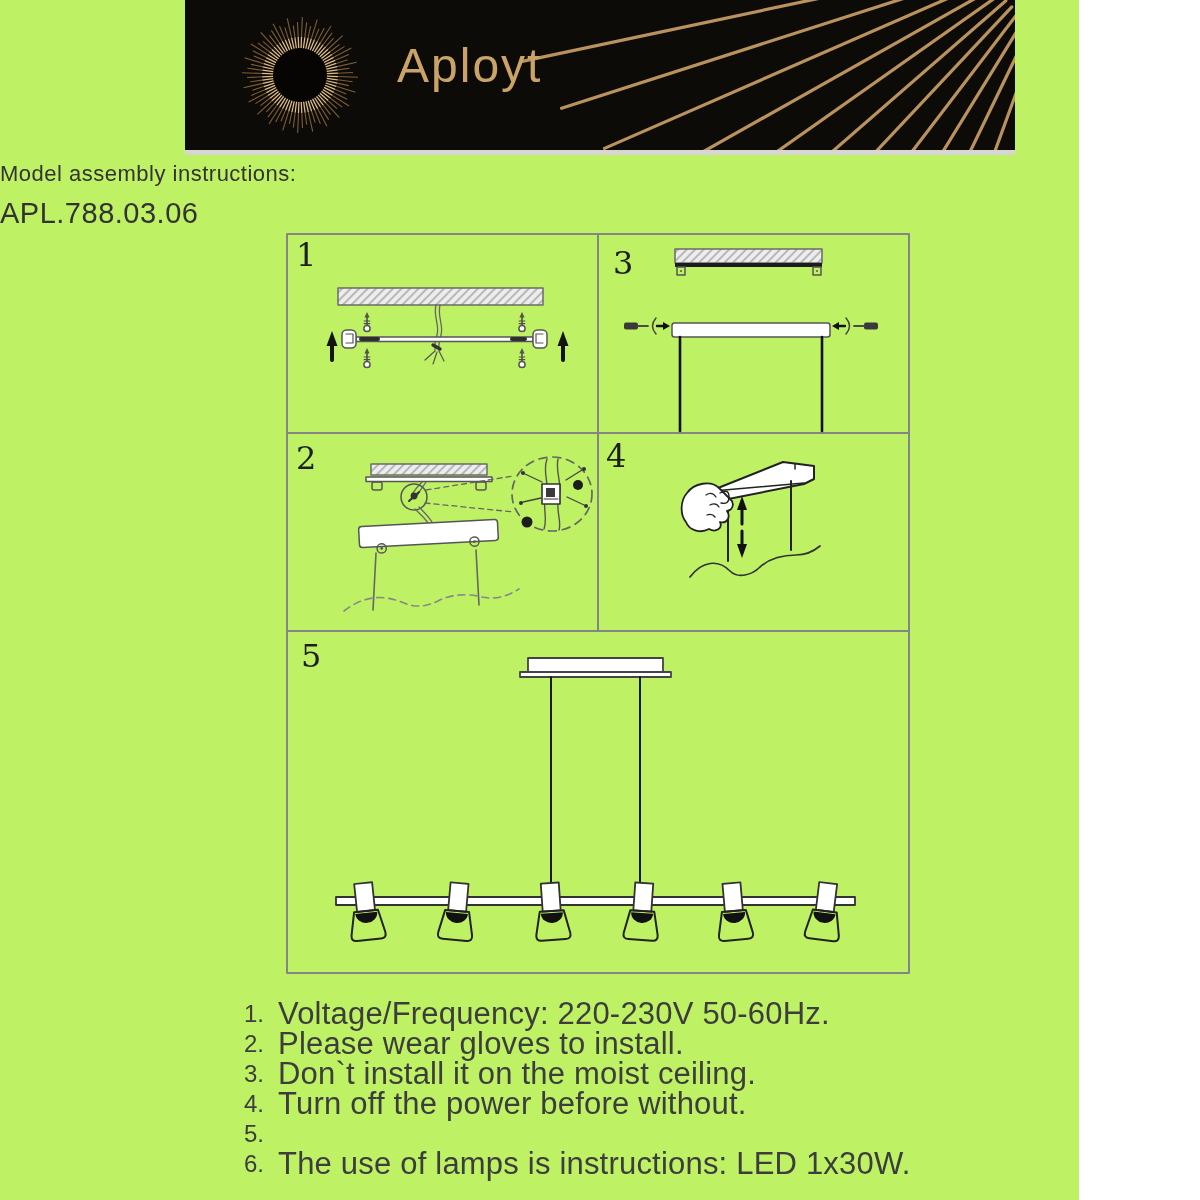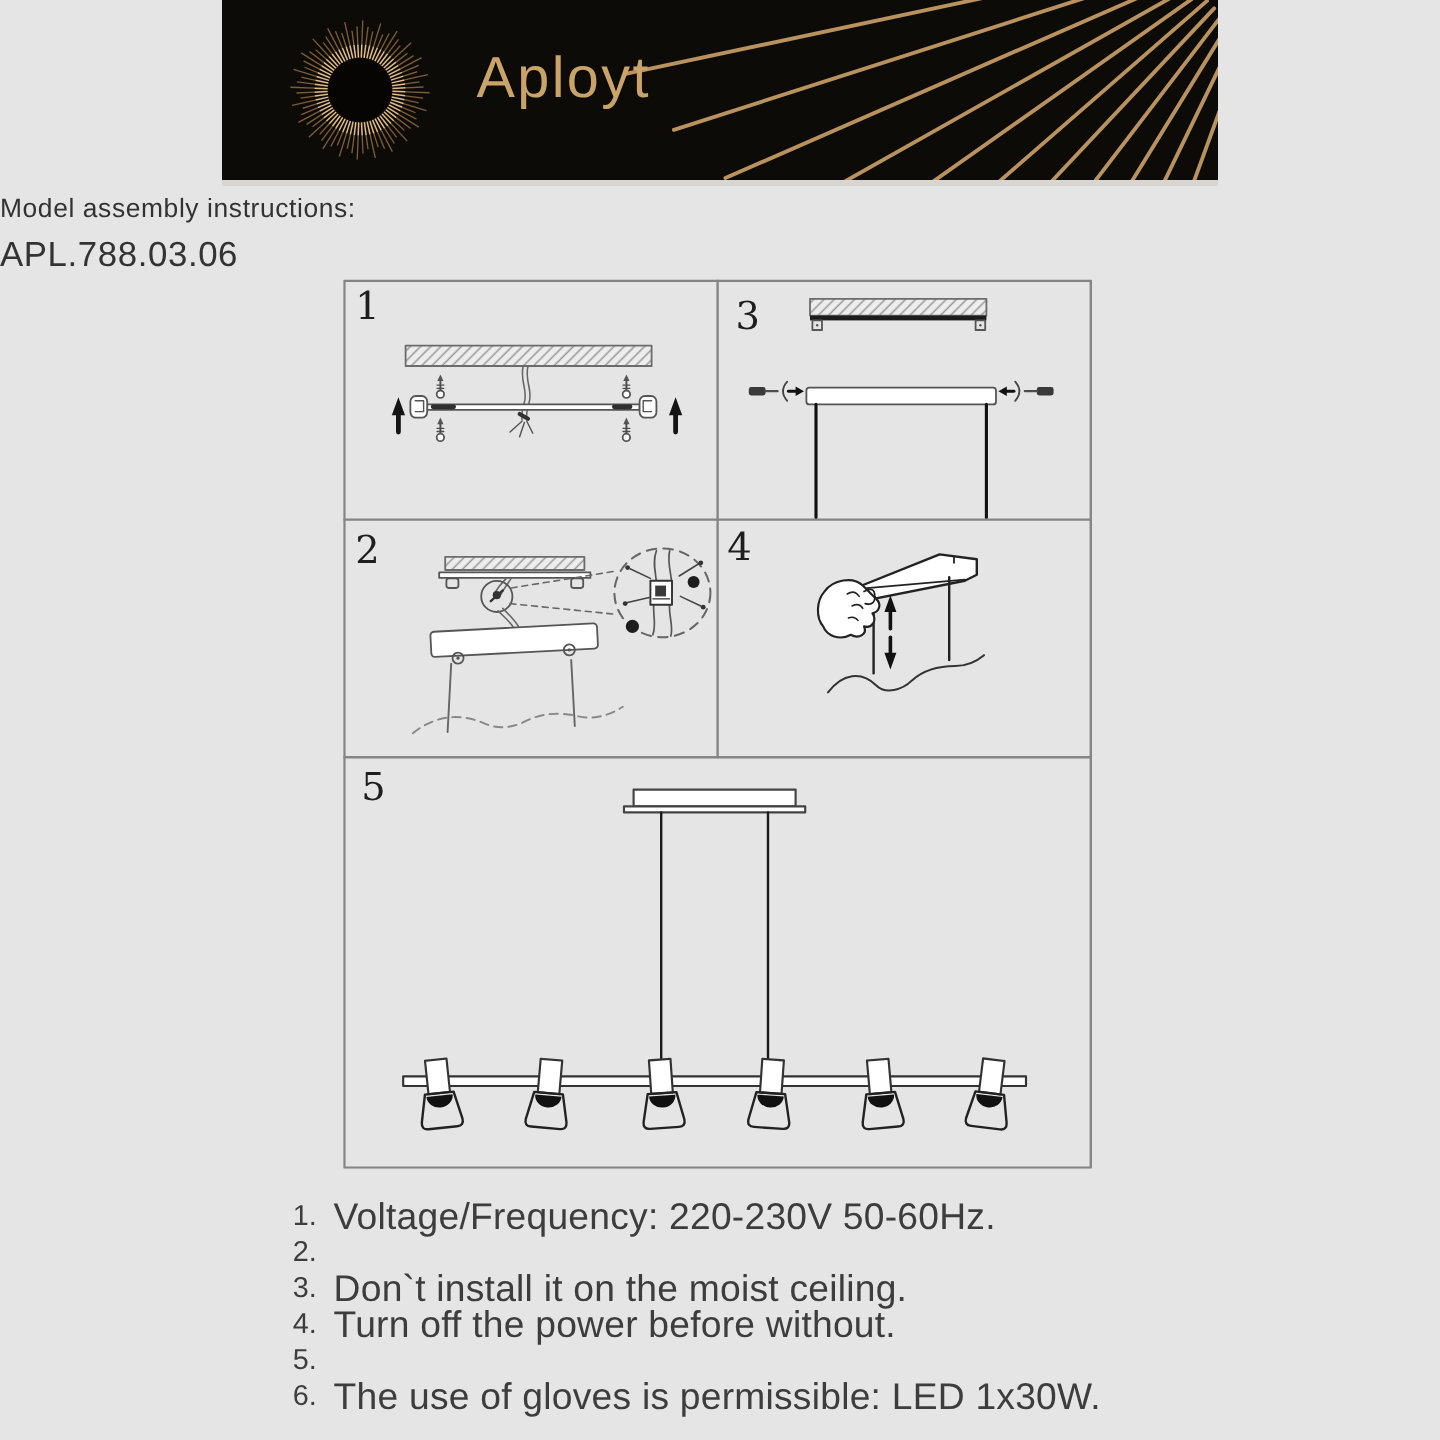--- a/index.html
+++ b/index.html
@@ -1,16 +1,16 @@
 <!DOCTYPE html>
 <html><head>
 <meta charset="utf-8">
 <style>
   html,body{margin:0;padding:0;background:#fff;}
-  #page{position:relative;width:1200px;height:1200px;background:#e5e5e5;
+  #page{position:relative;width:1079px;height:1200px;background:#bef264;
         font-family:"Liberation Sans",sans-serif;overflow:hidden;}
 
   .banner{position:absolute;left:185px;top:0;width:830px;height:150px;background:#0d0b08;}
   .banner svg{position:absolute;left:0;top:0;}
   .brand{position:absolute;left:212px;top:38px;font-size:48px;font-weight:400;
          color:#c9a368;letter-spacing:2px;font-family:"Liberation Sans",sans-serif;}
   .banner-shadow{position:absolute;left:185px;top:150px;width:830px;height:5px;background:#d8d6d3;}
 
   .title{position:absolute;left:0;top:161px;width:1200px;text-align:left;
          font-size:22px;color:#333;letter-spacing:0.5px;}
@@ -381,30 +381,31 @@
     <div class="plabel" style="left:15px;top:407px;">5</div>
   </div>
 
   <ol class="notes">
     <li>
       <span class="num">1.</span>
       <span class="txt">Voltage/Frequency: 220-230V 50-60Hz.</span>
       </li>
     <li>
       <span class="num">2.</span>
+      <span class="txt">Please wear gloves to install.</span>
       </li>
     <li>
       <span class="num">3.</span>
       <span class="txt">Don`t install it on the moist ceiling.</span>
       </li>
     <li>
       <span class="num">4.</span>
       <span class="txt">Turn off the power before without.</span>
       </li>
     <li>
       <span class="num">5.</span>
       </li>
     <li>
       <span class="num">6.</span>
-      <span class="txt">The use of gloves is permissible: LED 1x30W.</span>
+      <span class="txt">The use of lamps is instructions: LED 1x30W.</span>
       </li>
   </ol>
 </div>
 
 </body></html>

